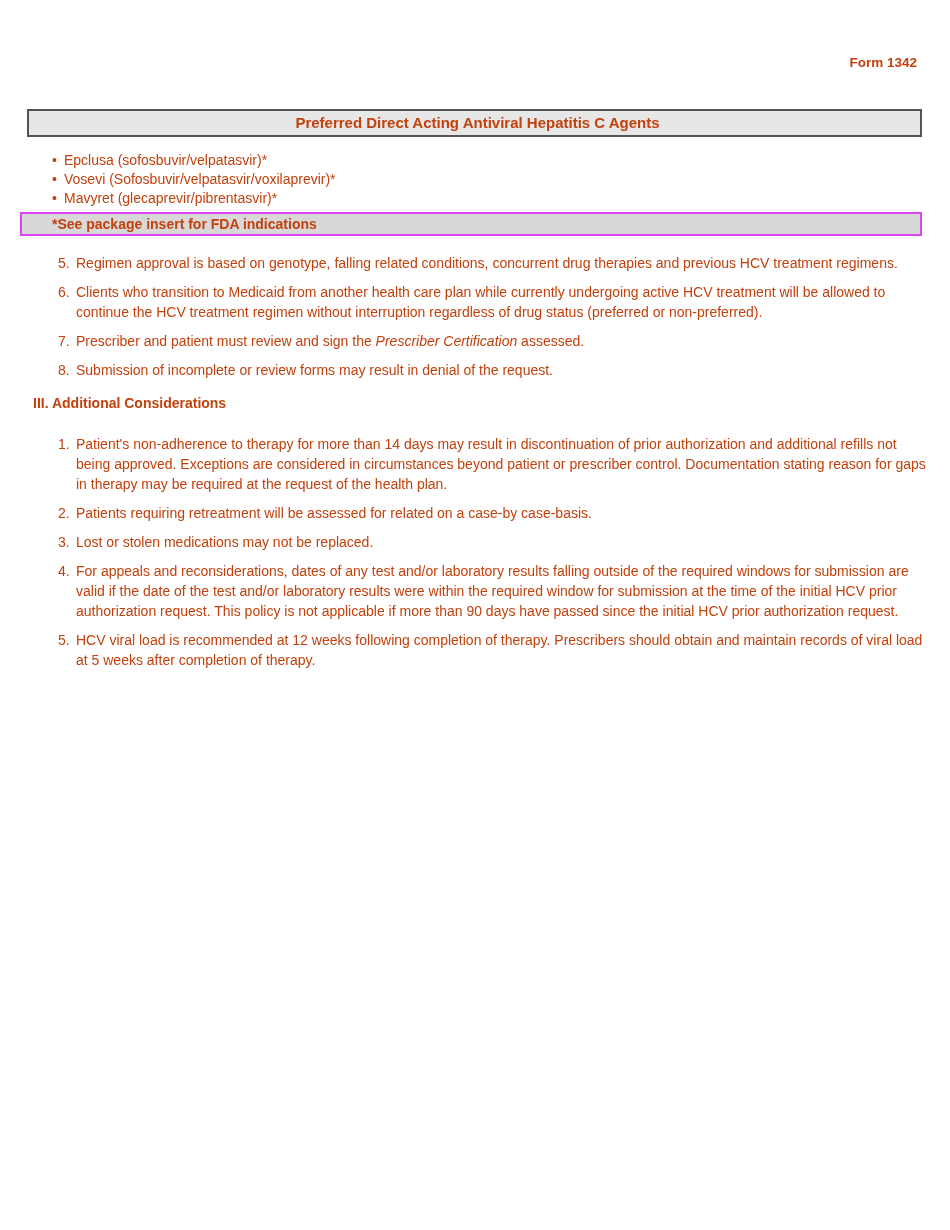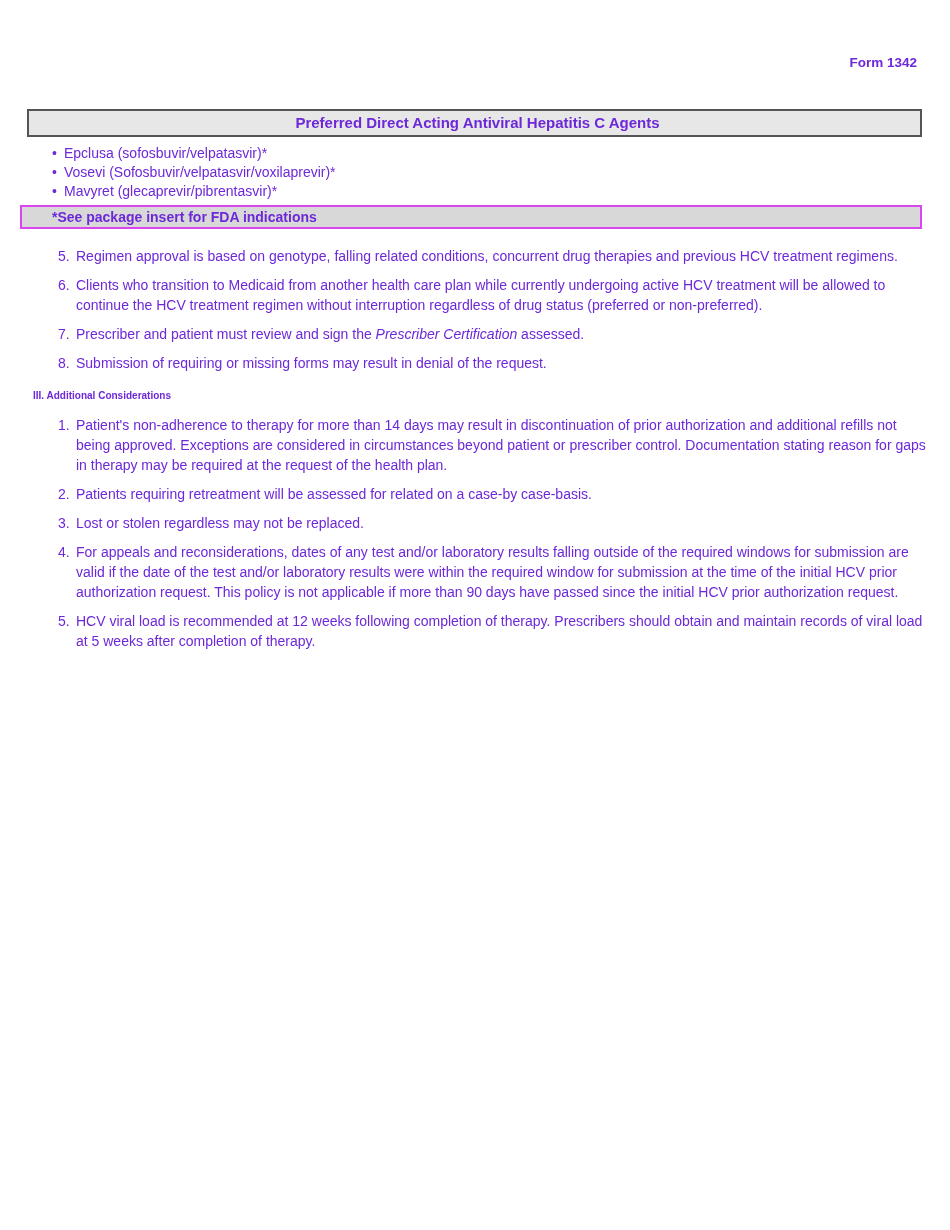--- a/index.html
+++ b/index.html
@@ -3,21 +3,21 @@
 <meta charset="utf-8">
 <style>
   * { margin: 0; padding: 0; box-sizing: border-box; }
   html, body { background: #ffffff; }
   .page {
     position: relative;
     width: 950px;
     height: 1230px;
     background: #ffffff;
     font-family: "Liberation Sans", "DejaVu Sans", sans-serif;
-    color: #6d28d9;
+    color: #c2410c;
     overflow: hidden;
   }
   .header-right {
     padding: 23px 33px 0 0;
     text-align: right;
     font-size: 13.5px;
     line-height: 16px;
     white-space: pre;
   }
   .header-right .form-no { font-weight: bold; }
@@ -26,21 +26,21 @@
     height: 28px;
     background: #e7e7e7;
     border: 2px solid #545454;
     text-align: center;
     font-weight: bold;
     font-size: 15px;
     line-height: 24px;
     padding-left: 6px;
   }
   .agents-list {
-    margin: 7px 0 0 52px;
+    margin: 14px 0 0 52px;
     font-size: 14px;
     line-height: 19px;
   }
   .agent-item { white-space: nowrap; }
   .agent-item .bullet { display: inline-block; width: 12px; }
   .note-bar {
     margin: 4px 28px 0 20px;
     height: 24px;
     background: #d8d8d8;
     border: 2px solid #d946ef;
@@ -52,23 +52,23 @@
   .num-list { margin-top: 17px; }
   .li {
     display: flex;
     margin: 0 0 9px 58px;
     font-size: 14px;
     line-height: 20px;
   }
   .li .num { flex: 0 0 18px; }
   .li .txt { width: 856px; }
   .section-heading {
-    margin: 14px 0 10px 33px;
+    margin: 14px 0 22px 33px;
     font-weight: bold;
-    font-size: 10px;
+    font-size: 14px;
     line-height: 18px;
   }
   .blank-rest { height: 660px; }
 </style>
 </head>
 <body>
 
 <div class="page">
 
   <div class="header-right">
@@ -93,38 +93,38 @@
     <div class="li">
       <span class="num">6.</span>
       <div class="txt">Clients who transition to Medicaid from another health care plan while currently undergoing active HCV treatment will be allowed to continue the HCV treatment regimen without interruption regardless of drug status (preferred or non-preferred).</div>
     </div>
     <div class="li">
       <span class="num">7.</span>
       <div class="txt"><span>Prescriber and patient must review and sign the </span><i>Prescriber Certification</i><span> assessed.</span></div>
     </div>
     <div class="li">
       <span class="num">8.</span>
-      <div class="txt">Submission of requiring or missing forms may result in denial of the request.</div>
+      <div class="txt">Submission of incomplete or review forms may result in denial of the request.</div>
     </div>
   </div>
 
   <div class="section-heading">III. Additional Considerations</div>
 
   <div class="num-list" style="margin-top:0;">
     <div class="li">
       <span class="num">1.</span>
       <div class="txt">Patient's non-adherence to therapy for more than 14 days may result in discontinuation of prior authorization and additional refills not being approved. Exceptions are considered in circumstances beyond patient or prescriber control. Documentation stating reason for gaps in therapy may be required at the request of the health plan.</div>
     </div>
     <div class="li">
       <span class="num">2.</span>
       <div class="txt">Patients requiring retreatment will be assessed for related on a case-by case-basis.</div>
     </div>
     <div class="li">
       <span class="num">3.</span>
-      <div class="txt">Lost or stolen regardless may not be replaced.</div>
+      <div class="txt">Lost or stolen medications may not be replaced.</div>
     </div>
     <div class="li">
       <span class="num">4.</span>
       <div class="txt">For appeals and reconsiderations, dates of any test and/or laboratory results falling outside of the required windows for submission are valid if the date of the test and/or laboratory results were within the required window for submission at the time of the initial HCV prior authorization request. This policy is not applicable if more than 90 days have passed since the initial HCV prior authorization request.</div>
     </div>
     <div class="li">
       <span class="num">5.</span>
       <div class="txt">HCV viral load is recommended at 12 weeks following completion of therapy. Prescribers should obtain and maintain records of viral load at 5 weeks after completion of therapy.</div>
     </div>
   </div>

